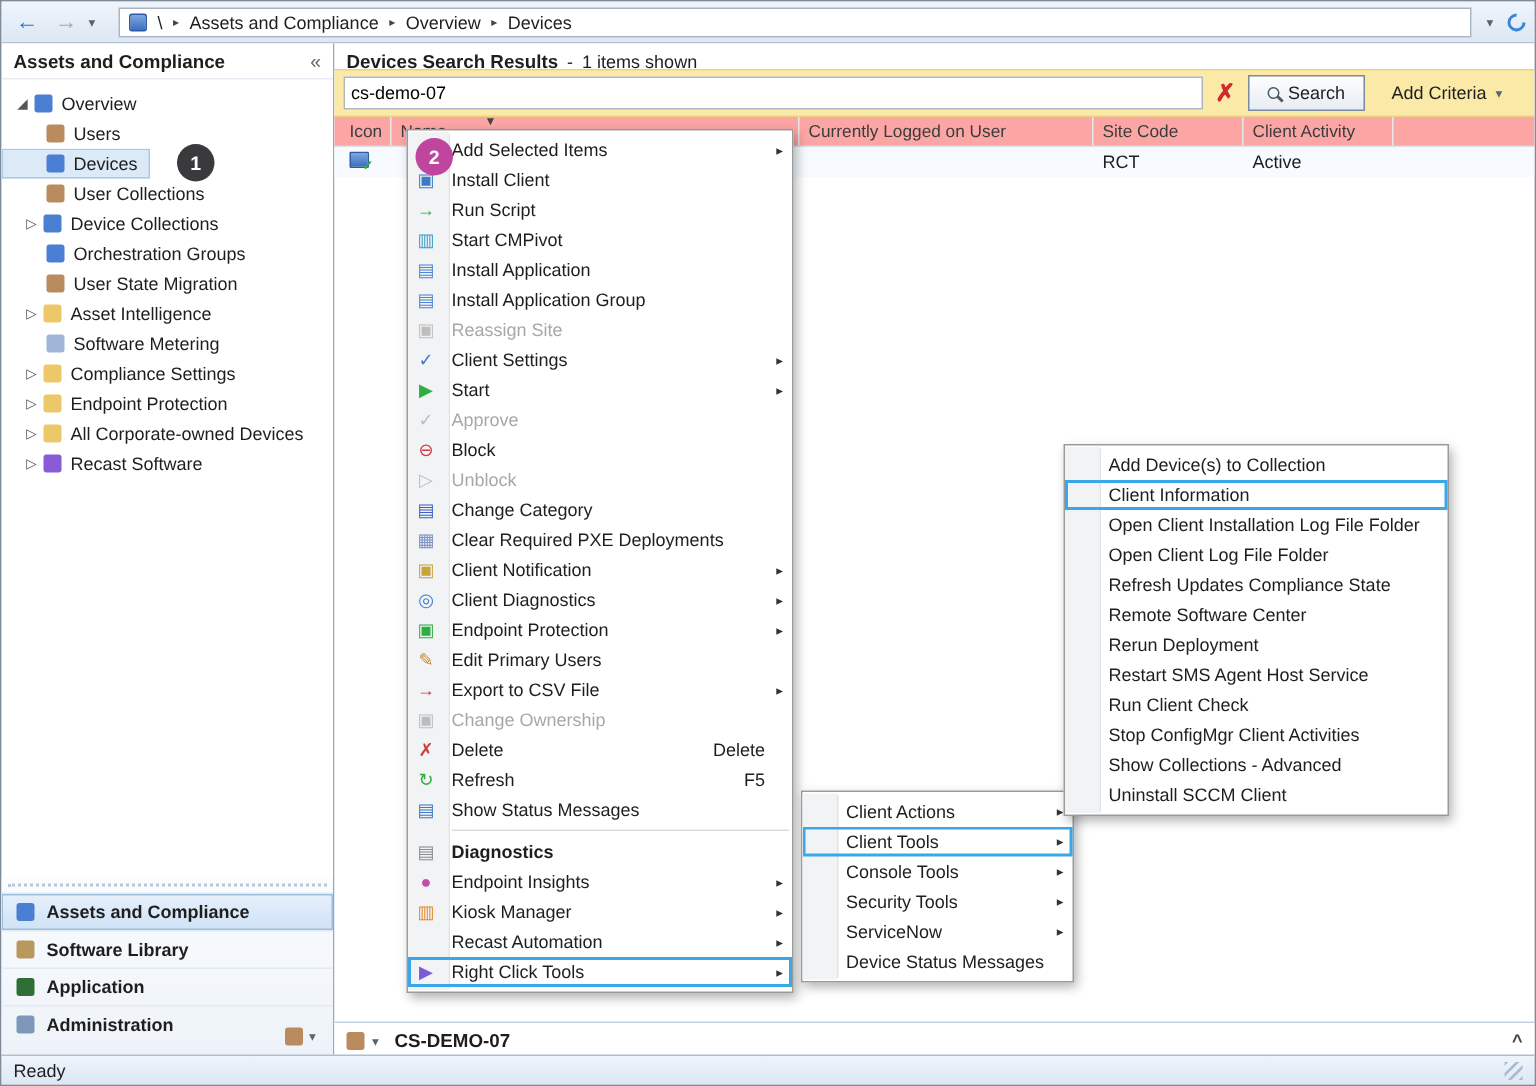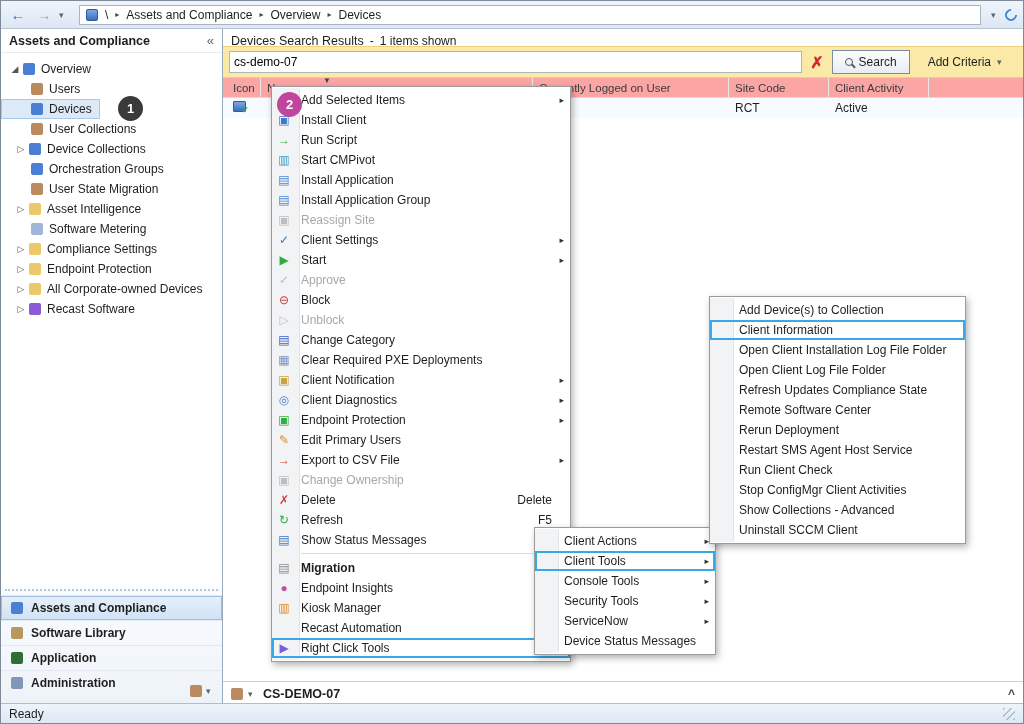--- a/index.html
+++ b/index.html
@@ -37,21 +37,21 @@
 
   .workspaces { position:absolute; left:0; right:0; bottom:0; top:556px; background:linear-gradient(#fafcfe,#eef3f9); }
   .splitter { border-top:2px dotted #b9c6d6; margin:4px 4px 2px 4px; height:4px; }
   .ws-btn { height:25px; display:flex; align-items:center; gap:8px; padding:0 10px; border-top:1px solid #e2e9f1; font-weight:bold; cursor:default; }
   .ws-btn.selected { background:linear-gradient(#e6f0fb,#cfe2f6); box-shadow:inset 0 0 0 1px #9ebfdf; }
   .ws-mini { position:absolute; right:6px; bottom:6px; display:flex; align-items:center; gap:4px; }
 
   
   .main { position:absolute; left:222px; top:28px; right:0; bottom:20px; background:#fff; }
   .results-title { position:absolute; left:8px; top:5px; display:flex; gap:6px; align-items:baseline; }
-  .results-title .t { font-weight:normal; font-size:12.5px; }
+  .results-title .t { font-weight:bold; font-size:12.5px; }
   .search-band { position:absolute; left:0; top:17px; right:0; height:32px; background:#fbe9a8; border-top:1px solid #edd183; border-bottom:1px solid #edd183; display:flex; align-items:center; padding:0 6px; gap:8px; }
   .search-input { flex:1; height:22px; border:1px solid #aeb5bd; padding:2px 4px; font:12px "Liberation Sans",sans-serif; background:#fff; }
   .clear-x { color:#d02b2b; font-weight:bold; font-size:16px; cursor:default; }
   .search-btn { height:24px; display:flex; align-items:center; gap:6px; padding:0 12px; background:linear-gradient(#fdfdfd,#e8edf3); border:1px solid #7c8b9e; cursor:default; }
   .mag { width:8px; height:8px; border:1.5px solid #4a5a6a; border-radius:50%; position:relative; display:inline-block; }
   .mag::after { content:""; position:absolute; width:5px; height:1.5px; background:#4a5a6a; transform:rotate(45deg); right:-4px; bottom:-1px; }
   .add-criteria { display:flex; align-items:center; gap:6px; padding:0 10px; cursor:default; }
 
   .grid-header { position:absolute; left:0; top:49px; right:0; height:20px; display:flex; border-bottom:1px solid #d9dee5; background:#fca5a5; padding-left:4px; }
   .col { height:100%; display:flex; align-items:center; padding:0 6px; border-right:1px solid #e8e8e8; color:#3c3c3c; font-size:11.5px; white-space:nowrap; overflow:hidden; }
@@ -76,21 +76,21 @@
   .menu .item { position:relative; z-index:1; display:flex; align-items:center; height:20px; padding:0 6px 0 5px; cursor:default; }
   .menu .item .ic { margin-right:10px; }
   .menu .item .label { white-space:nowrap; }
   .menu .item .shortcut { margin-left:auto; padding-right:12px; }
   .menu .item .arrow { position:absolute; right:6px; font-size:9px; color:#333; }
   .menu .item.disabled .label, .menu .item.disabled .shortcut { color:#a8a8a8; }
   .menu .item.bold .label { font-weight:bold; }
   .menu .item.sep-above { margin-top:8px; }
   .menu .item.sep-above::before { content:""; position:absolute; left:29px; right:2px; top:-5px; height:1px; background:#dcdcdc; }
   .menu .item.hl { box-shadow:inset 0 0 0 2px #3aa7e8; }
-  .menu1 { left:270px; top:85px; width:300px; z-index:10; }
+  .menu1 { left:270px; top:85px; width:258px; z-index:10; }
   .menu-sub::before { width:23px; }
   .menu-sub::after { left:23px; }
   .menu-sub .item { padding-left:29px;align-items:center; }
   .menu-sub .item.sep-above::before { left:25px; }
   .menu2 { left:533px; top:526px; width:182px; z-index:11; }
   .menu3 { left:708px; top:295px; width:257px; z-index:12; }
 
   
   .badge { position:absolute; width:25px; height:25px; border-radius:50%; color:#fff; font-weight:bold; font-size:13px; display:flex; align-items:center; justify-content:center; z-index:30; }
   .badge1 { left:117px; top:95px; background:#3a3a3c; }
@@ -418,21 +418,21 @@
 
       </div>
       <div class="item">
         <span class="ic" style="color: rgb(58, 122, 200);">▤</span>
         <span class="label">Show Status Messages</span>
         <span class="shortcut"></span>
 
       </div>
       <div class="item bold sep-above">
         <span class="ic" style="color: rgb(138, 138, 138);">▤</span>
-        <span class="label">Migration</span>
+        <span class="label">Diagnostics</span>
         <span class="shortcut"></span>
 
       </div>
       <div class="item">
         <span class="ic" style="color: rgb(196, 77, 166);">●</span>
         <span class="label">Endpoint Insights</span>
         <span class="shortcut"></span>
         <span class="arrow">▸</span>
       </div>
       <div class="item">

